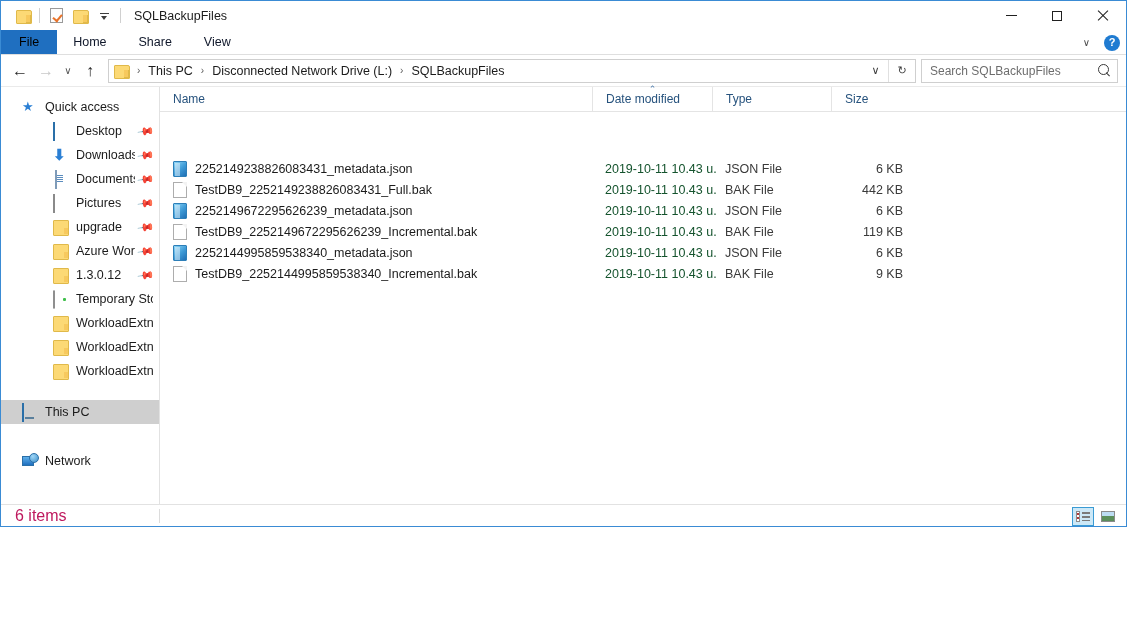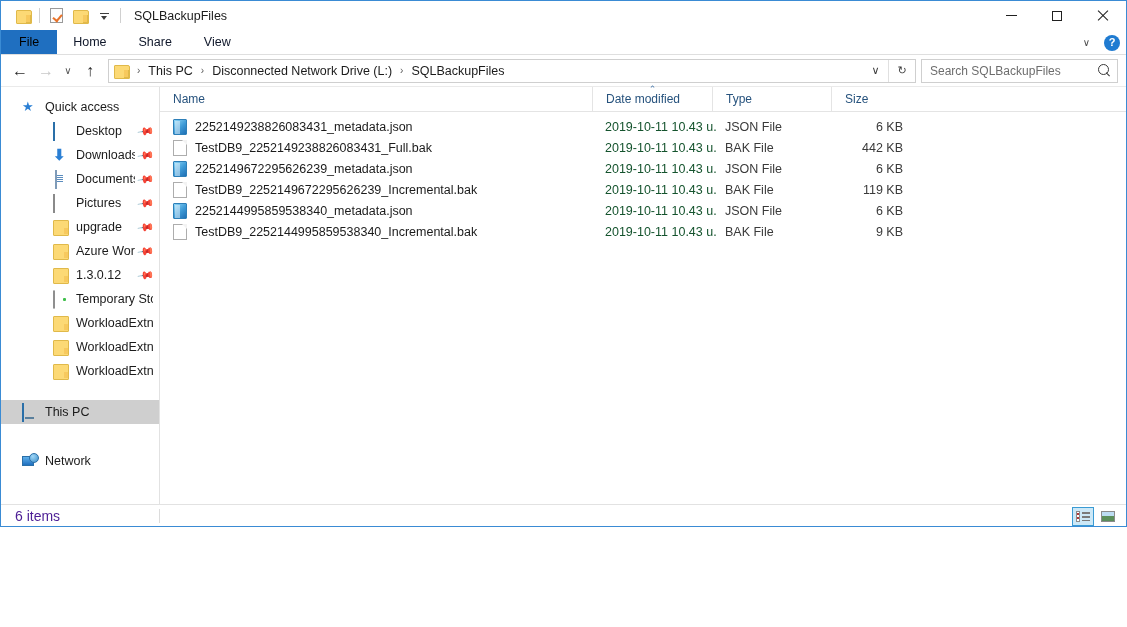--- a/index.html
+++ b/index.html
@@ -495,20 +495,21 @@
 
   .ch-name { width: 432px; flex: 0 0 432px; }
   .ch-date { width: 120px; flex: 0 0 120px; }
   .ch-type { width: 119px; flex: 0 0 119px; }
   .ch-size { width: 85px; flex: 0 0 85px; }
 
   .filelist {
     flex: 1 1 auto;
     overflow: hidden;
     padding-top: 4px;
+    margin-top: 42px;
   }
   .frow {
     height: 21px;
     display: flex;
     align-items: center;
     font-size: 12.5px;
     color: #1b1b1b;
   }
 
   .fc-name {
@@ -559,22 +560,22 @@
   .statusbar {
     height: 22px;
     flex: 0 0 auto;
     border-top: 1px solid #e2e2e2;
     display: flex;
     align-items: center;
     background: #ffffff;
     position: relative;
   }
   .status-count {
-    font-size: 14px;
-    color: #4c1d95;
+    font-size: 16px;
+    color: #be185d;
     padding-left: 14px;
     width: 158px;
     white-space: nowrap;
   }
   .status-sep {
     width: 1px;
     height: 14px;
     background: #dcdcdc;
   }
   .viewtoggles {

